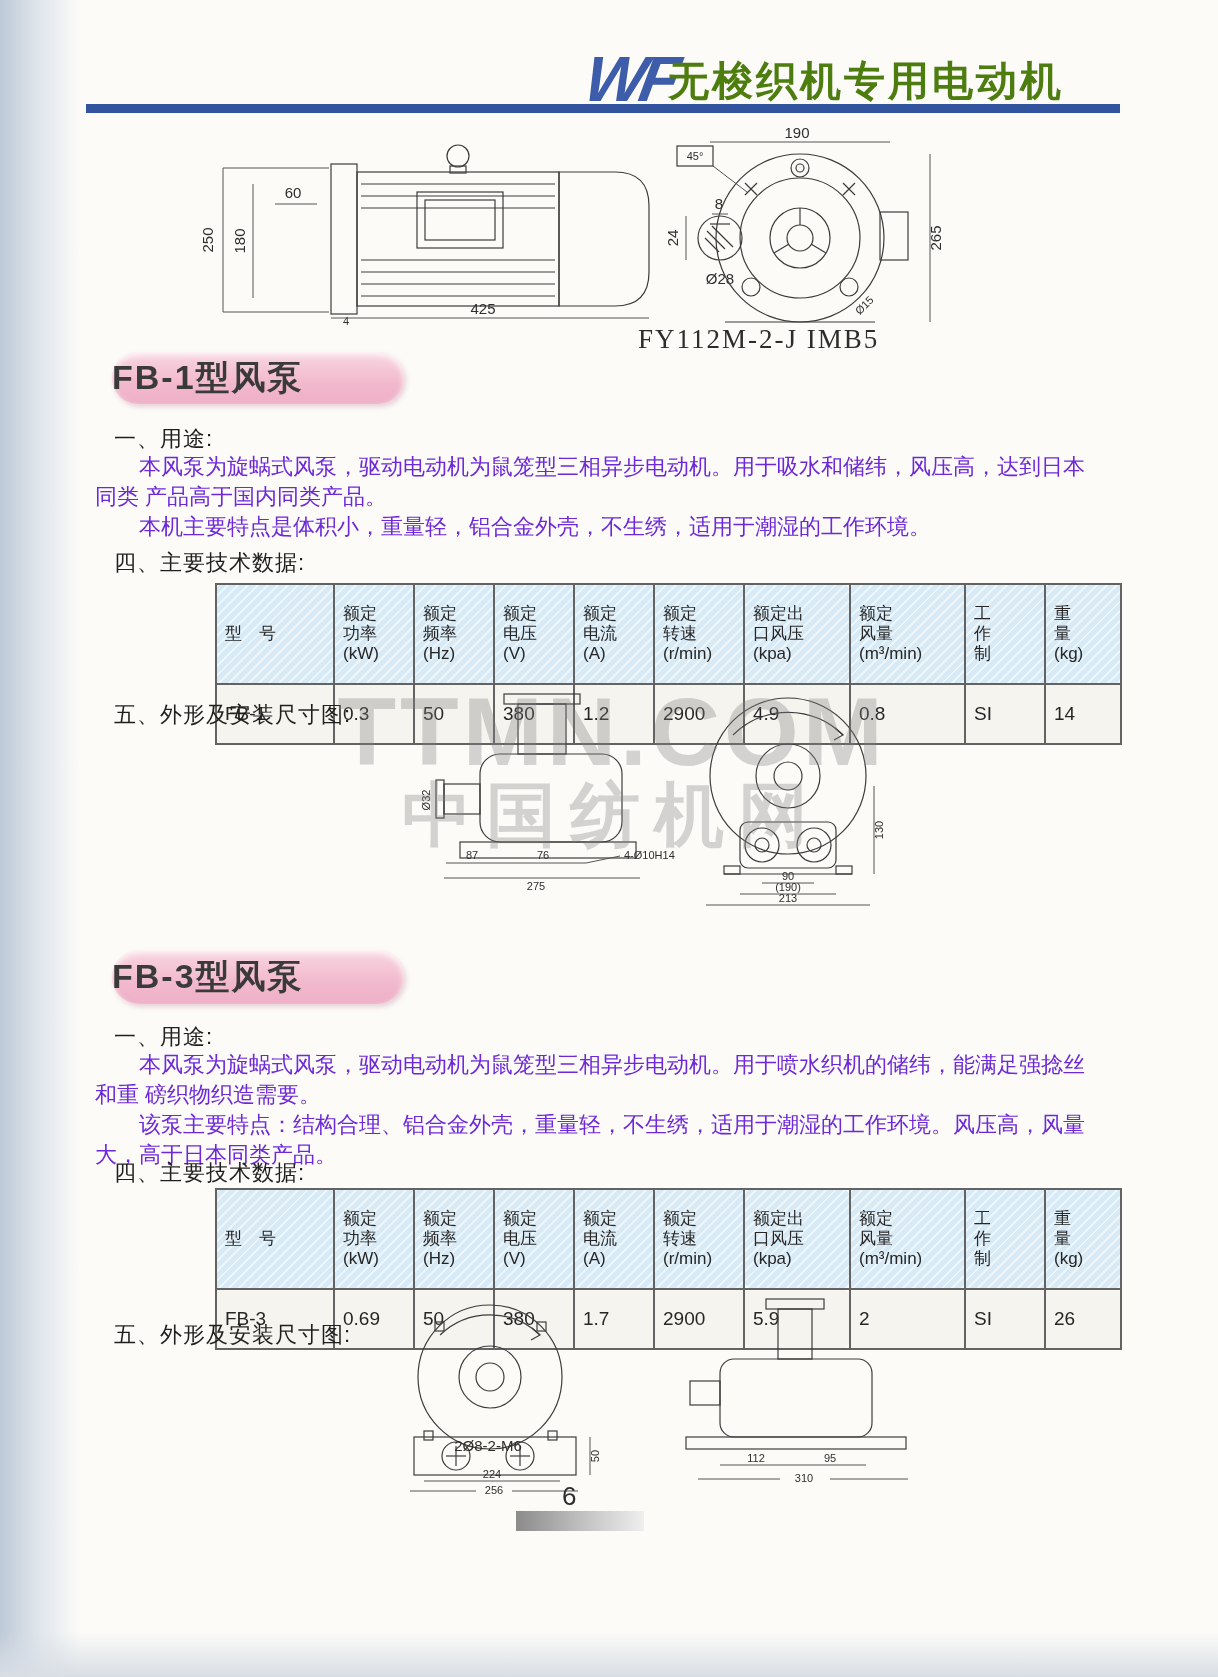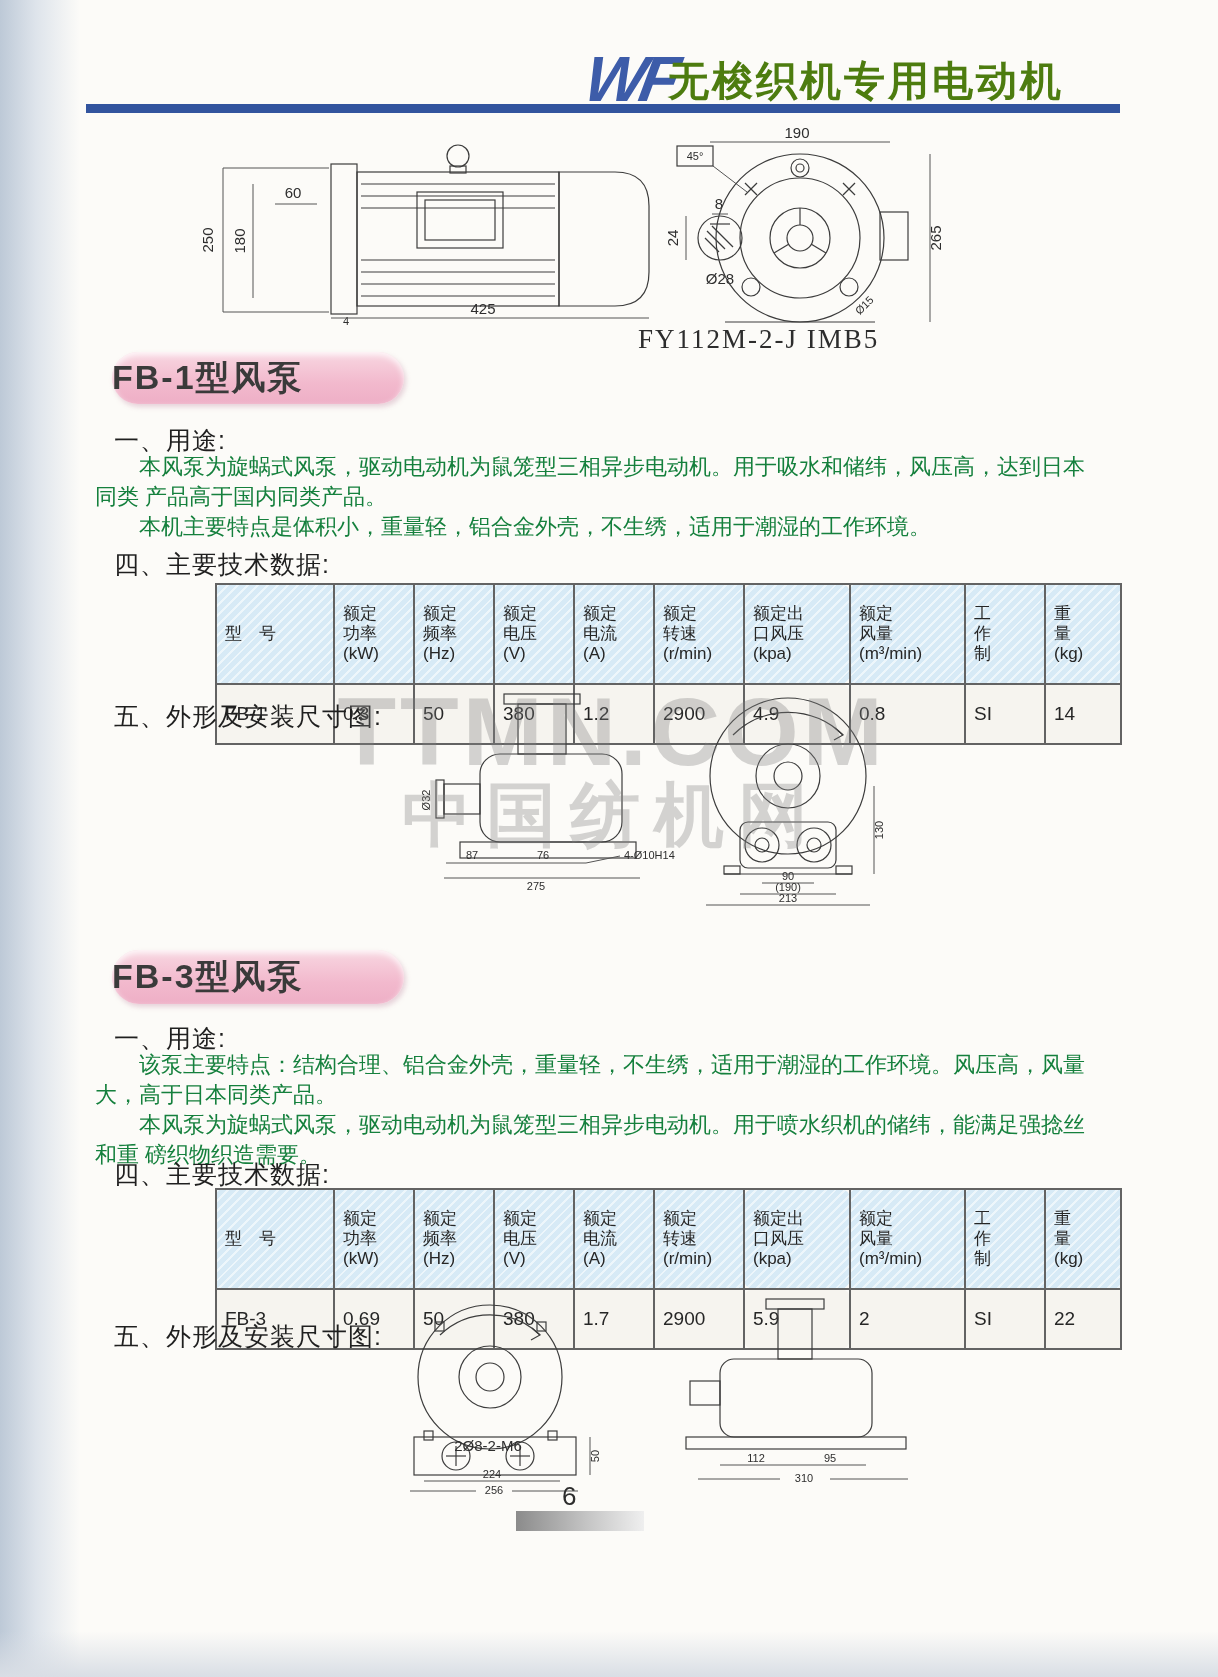--- a/index.html
+++ b/index.html
@@ -23,22 +23,22 @@
   .dwg text.sm{font-size:11px;}
   .drawing-caption{position:absolute;left:638px;top:324px;font-size:27px;letter-spacing:2px;color:#2d2d2d;font-family:Liberation Serif, serif;}
   
   .pill{position:absolute;border-radius:30px;display:flex;align-items:center;
         background:linear-gradient(180deg,#f8d7e1 0%,#f2b9cd 60%,#eeafc6 100%);
         box-shadow:inset 0 3px 6px rgba(255,255,255,.85),2px 3px 5px rgba(205,160,180,.45);
         font-size:34px;font-weight:bold;color:#3a3a3a;letter-spacing:2px;}
   #fb1-pill{left:112px;top:352px;width:292px;height:52px;}
   #fb3-pill{left:112px;top:950px;width:292px;height:54px;}
   
-  .sec-title{position:absolute;left:114px;font-size:25px;color:#1f1f1f;letter-spacing:1px;}
-  .para{position:absolute;left:95px;width:995px;font-size:22px;line-height:30px;color:#15803d;}
+  .sec-title{position:absolute;left:114px;font-size:22px;color:#1f1f1f;letter-spacing:1px;}
+  .para{position:absolute;left:95px;width:995px;font-size:22px;line-height:30px;color:#6d28d9;}
   .para p{margin:0;text-indent:2em;}
   
   .spec-table{position:absolute;left:215px;width:727px;border-collapse:collapse;table-layout:fixed;}
   .spec-table th,.spec-table td{border:2px solid #636363;text-align:left;vertical-align:middle;padding:8px;}
   .spec-table thead th{height:82px;font-weight:normal;font-size:17px;line-height:20px;
         background-color:#d7eaf6;
         background-image:repeating-linear-gradient(135deg,rgba(255,255,255,.55) 0 2px,rgba(255,255,255,0) 2px 7px);}
   .spec-table tbody td{height:42px;font-size:19px;background:#f6f4ef;}
   .spec-table th:nth-child(1),.spec-table td:nth-child(1){width:100px;}
   .spec-table th:nth-child(2),.spec-table td:nth-child(2){width:62px;}
@@ -266,22 +266,22 @@
   <div class="watermark">
     <div class="l1">TTMN.COM</div>
     <div class="l2">中国纺机网</div>
   </div>
 
   <div class="pill" id="fb3-pill">
     <span>FB-3型风泵</span>
   </div>
   <div class="sec-title" style="top:1022px;">一、用途:</div>
   <div class="para" style="top:1050px;">
+    <p>本风泵为旋蜗式风泵，驱动电动机为鼠笼型三相异步电动机。用于喷水织机的储纬，能满足强捻丝和重 磅织物织造需要。</p>
     <p>该泵主要特点：结构合理、铝合金外壳，重量轻，不生绣，适用于潮湿的工作环境。风压高，风量大，高于日本同类产品。</p>
-    <p>本风泵为旋蜗式风泵，驱动电动机为鼠笼型三相异步电动机。用于喷水织机的储纬，能满足强捻丝和重 磅织物织造需要。</p>
   </div>
   <div class="sec-title" style="top:1158px;">四、主要技术数据:</div>
   <table class="spec-table" style="top:1188px;">
     <thead>
         <tr>
           <th>
             <div>型　号</div>
           </th>
           <th>
             <div>额定</div>
@@ -334,21 +334,21 @@
         <tr>
           <td>FB-3</td>
           <td>0.69</td>
           <td>50</td>
           <td>380</td>
           <td>1.7</td>
           <td>2900</td>
           <td>5.9</td>
           <td>2</td>
           <td>SI</td>
-          <td>22</td>
+          <td>26</td>
         </tr>
       </tbody>
   </table>
   <div class="sec-title" style="top:1320px;">五、外形及安装尺寸图:</div>
 
   <svg class="dwg" style="left:368px;top:1295px;" width="562" height="200" viewBox="0 0 562 200">
     <g>
       <circle cx="122" cy="82" r="72"></circle>
       <path d="M72,40 A72,72 0 0 1 172,40"></path>
         <polyline points="164,33 172,40 163,45"></polyline>

